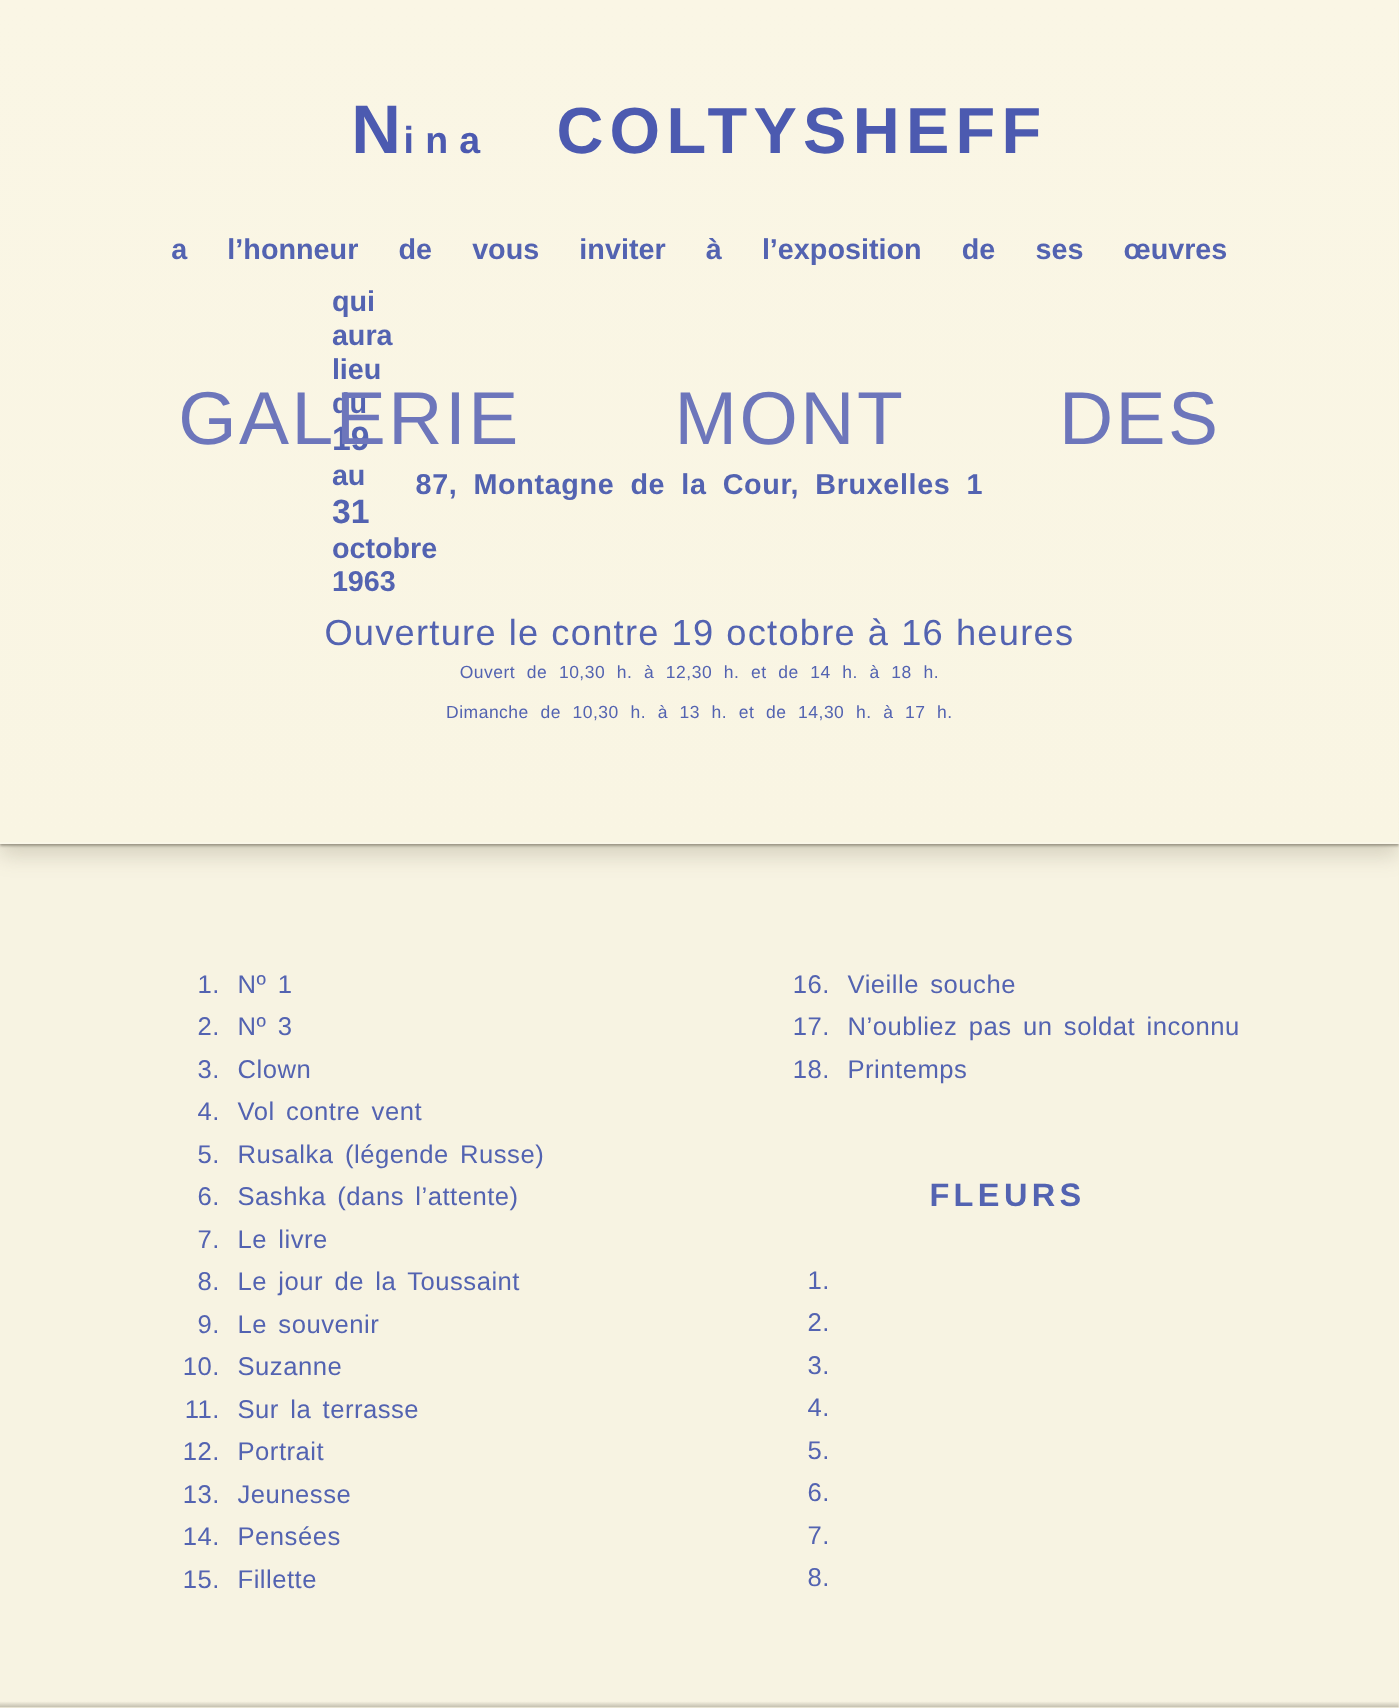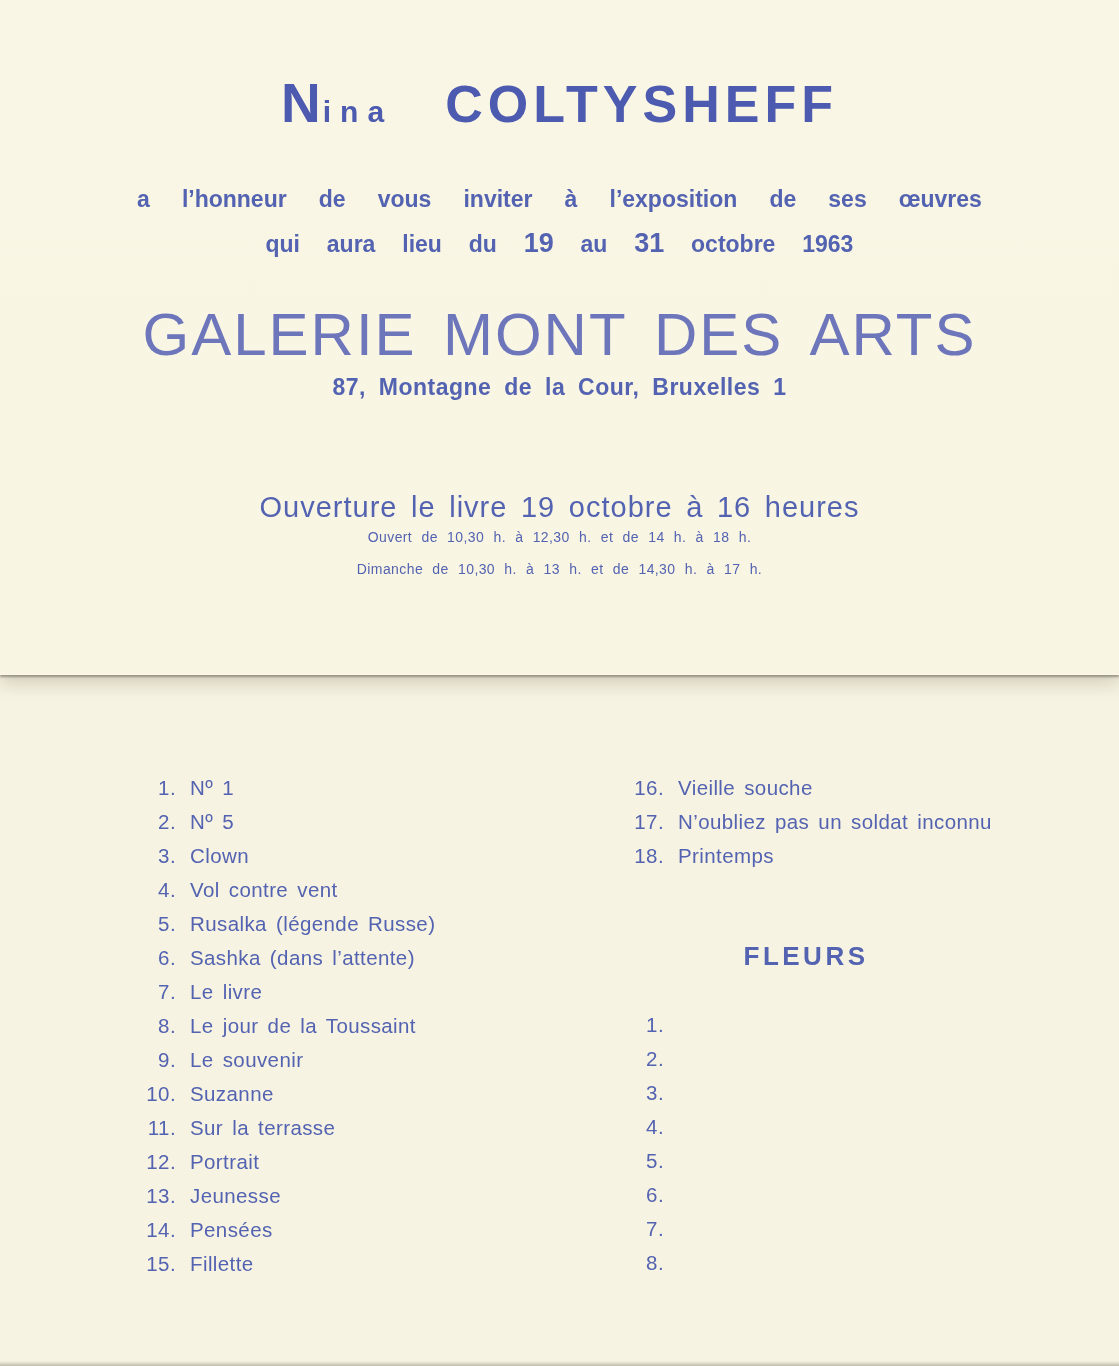--- a/index.html
+++ b/index.html
@@ -34,21 +34,21 @@
     display: flex; justify-content: space-between; align-items: baseline;
     left: 50%; transform: translateX(-50%);
   }
 
   .artist-line { top: 76px; line-height: 1.0; color: var(--ink-dark, #4c5ab0); white-space: nowrap; }
   .artist-initial { font-size: 55px; font-weight: 700; letter-spacing: 2px; }
   .artist-first-rest { font-size: 30px; font-weight: 700; letter-spacing: 9px; }
   .artist-last { font-size: 52px; font-weight: 700; letter-spacing: 5px; margin-left: 52px; text-align: center; }
 
   .invite-line1 { top: 186px; width: 845px; font-size: 23px; font-weight: 700; color: var(--ink, #5363b1); }
-  .invite-line2 { top: 228px; width: 588px; font-size: 23px; font-weight: 700; color: var(--ink, #5363b1); }
+  .invite-line2 { top: 228px; width: 588px; font-size: 23px; font-weight: 700; color: var(--ink, #5363b1); flex-direction: column; }
   .invite-line2 .b { font-size: 27px; }
 
   .gallery-name { top: 300px; width: 834px; font-size: 60px; font-weight: 400;
                   letter-spacing: 2px; color: var(--ink-light, #6d76bb); }
   .gallery-address { top: 374px; font-size: 23px; font-weight: 700;
                      word-spacing: 6px; letter-spacing: 0.5px; color: var(--ink, #5363b1); }
 
   .opening-line { top: 451px; width: 600px; font-size: 29px; font-weight: 400;
                   letter-spacing: 1px; color: var(--ink, #5a66b2); margin-top: 40px; }
 
@@ -115,29 +115,28 @@
 
         <span class="w">octobre</span>
 
         <span class="w">1963</span>
       </div>
 
     <div class="abs flexline gallery-name">
         <span class="w">GALERIE</span>
         <span class="w">MONT</span>
         <span class="w">DES</span>
-        <span class="w">ARTS</span>
       </div>
 
     <div class="abs center gallery-address">87, Montagne de la Cour, Bruxelles 1</div>
 
     <div class="abs flexline opening-line">
         <span class="w">Ouverture</span>
         <span class="w">le</span>
-        <span class="w">livre</span>
+        <span class="w">contre</span>
         <span class="w">19</span>
         <span class="w">octobre</span>
         <span class="w">à</span>
         <span class="w">16</span>
         <span class="w">heures</span>
       </div>
 
     <div class="abs center hours-line hours-line1">Ouvert de 10,30 h. à 12,30 h. et de 14 h. à 18 h.</div>
 
     <div class="abs center hours-line hours-line2">Dimanche de 10,30 h. à 13 h. et de 14,30 h. à 17 h.</div>
@@ -147,21 +146,21 @@
 
     <div class="list list-left">
 
         <div class="row">
           <span class="num">1.</span>
           <span class="ttl">Nº 1</span>
         </div>
 
         <div class="row">
           <span class="num">2.</span>
-          <span class="ttl">Nº 5</span>
+          <span class="ttl">Nº 3</span>
         </div>
 
         <div class="row">
           <span class="num">3.</span>
           <span class="ttl">Clown</span>
         </div>
 
         <div class="row">
           <span class="num">4.</span>
           <span class="ttl">Vol contre vent</span>

